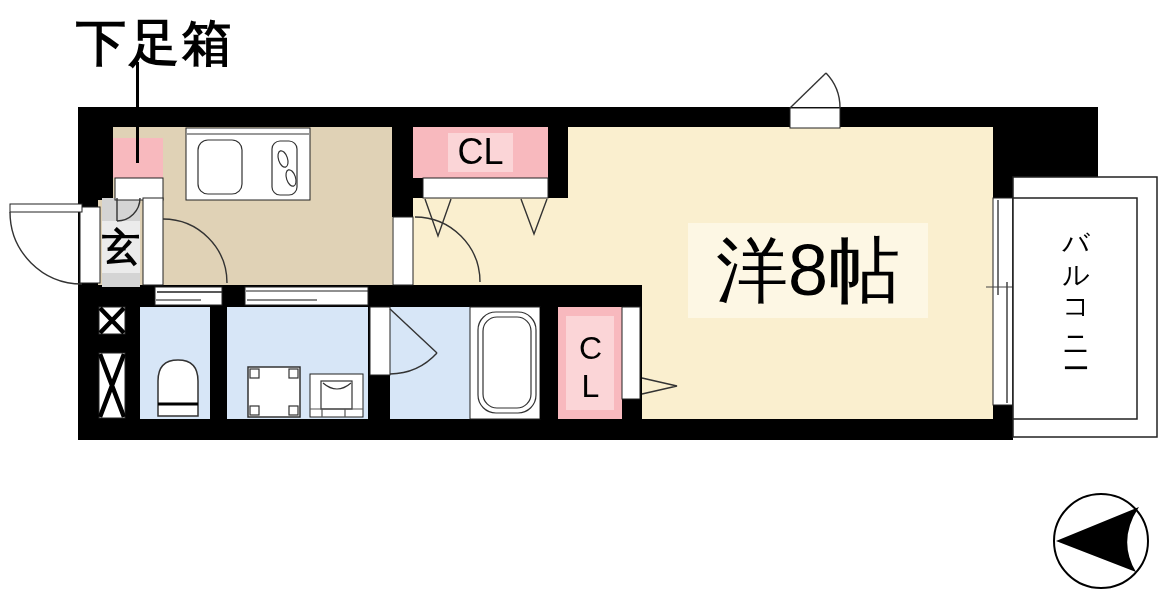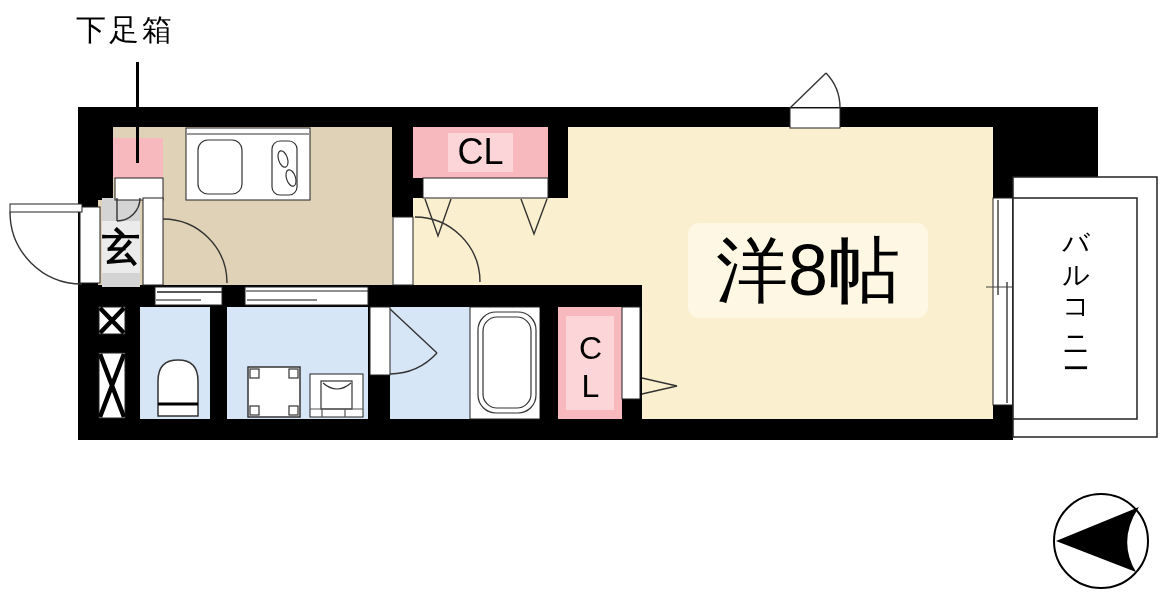--- a/index.html
+++ b/index.html
@@ -1,26 +1,26 @@
 <!DOCTYPE html>
 <html><head>
 <meta charset="utf-8">
 <style>
   html,body{margin:0;padding:0;background:#fff;}
   .plan{position:relative;width:1167px;height:598px;background:#fff;overflow:hidden;
         font-family:"Liberation Sans","DejaVu Sans",sans-serif;color:#000;}
   .plan svg{position:absolute;left:0;top:0;}
   .lbl{position:absolute;white-space:nowrap;}
-  .lbl-shoebox{left:76px;top:10px;font-size:30px;letter-spacing:3px;font-weight:400;}
+  .lbl-shoebox{left:76px;top:10px;font-size:50px;letter-spacing:3px;font-weight:700;}
   .lbl-genkan{left:102px;top:222px;width:38px;text-align:center;font-size:38px;font-weight:600;}
   .lbl-cl-top{left:413px;top:131px;width:135px;text-align:center;font-size:36px;font-weight:500;}
   .lbl-cl-bottom{left:558px;top:321px;width:64px;height:94px;display:flex;align-items:center;justify-content:center;
       writing-mode:vertical-rl;text-orientation:upright;font-size:32px;font-weight:500;letter-spacing:2px;}
   .lbl-room{left:688px;top:223px;width:240px;height:95px;background:#FDF7E4;
-      text-align:center;line-height:95px;font-size:72px;font-weight:500;border-radius:11px;}
+      text-align:center;line-height:95px;font-size:72px;font-weight:500;}
   .lbl-balcony{left:1058px;top:212px;height:205px;writing-mode:vertical-rl;text-orientation:upright;
       font-size:27px;font-weight:500;letter-spacing:5px;}
   .wall{fill:#000;}
   .cream{fill:#FAEFCF;}
   .tan{fill:#E0D2B6;}
   .blue{fill:#D7E6F7;}
   .pink{fill:#F8B9BE;}
   .pinklight{fill:#FBD5D7;}
   .gray{fill:#D4D4D4;}
   .graylight{fill:#EBEBEB;}

